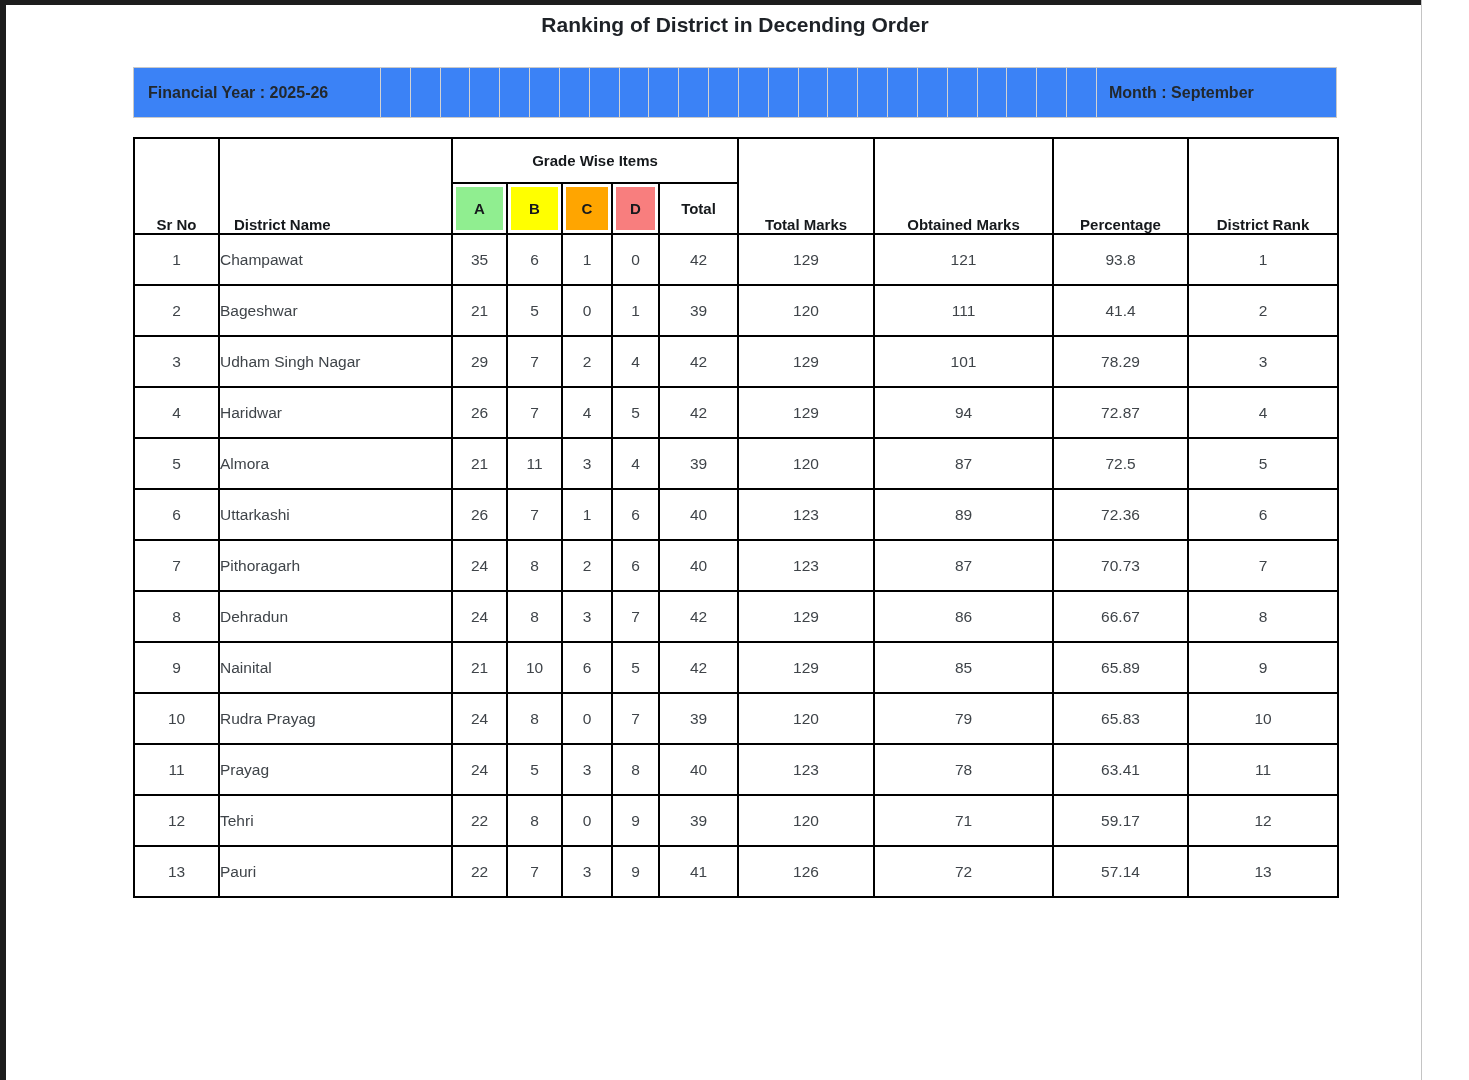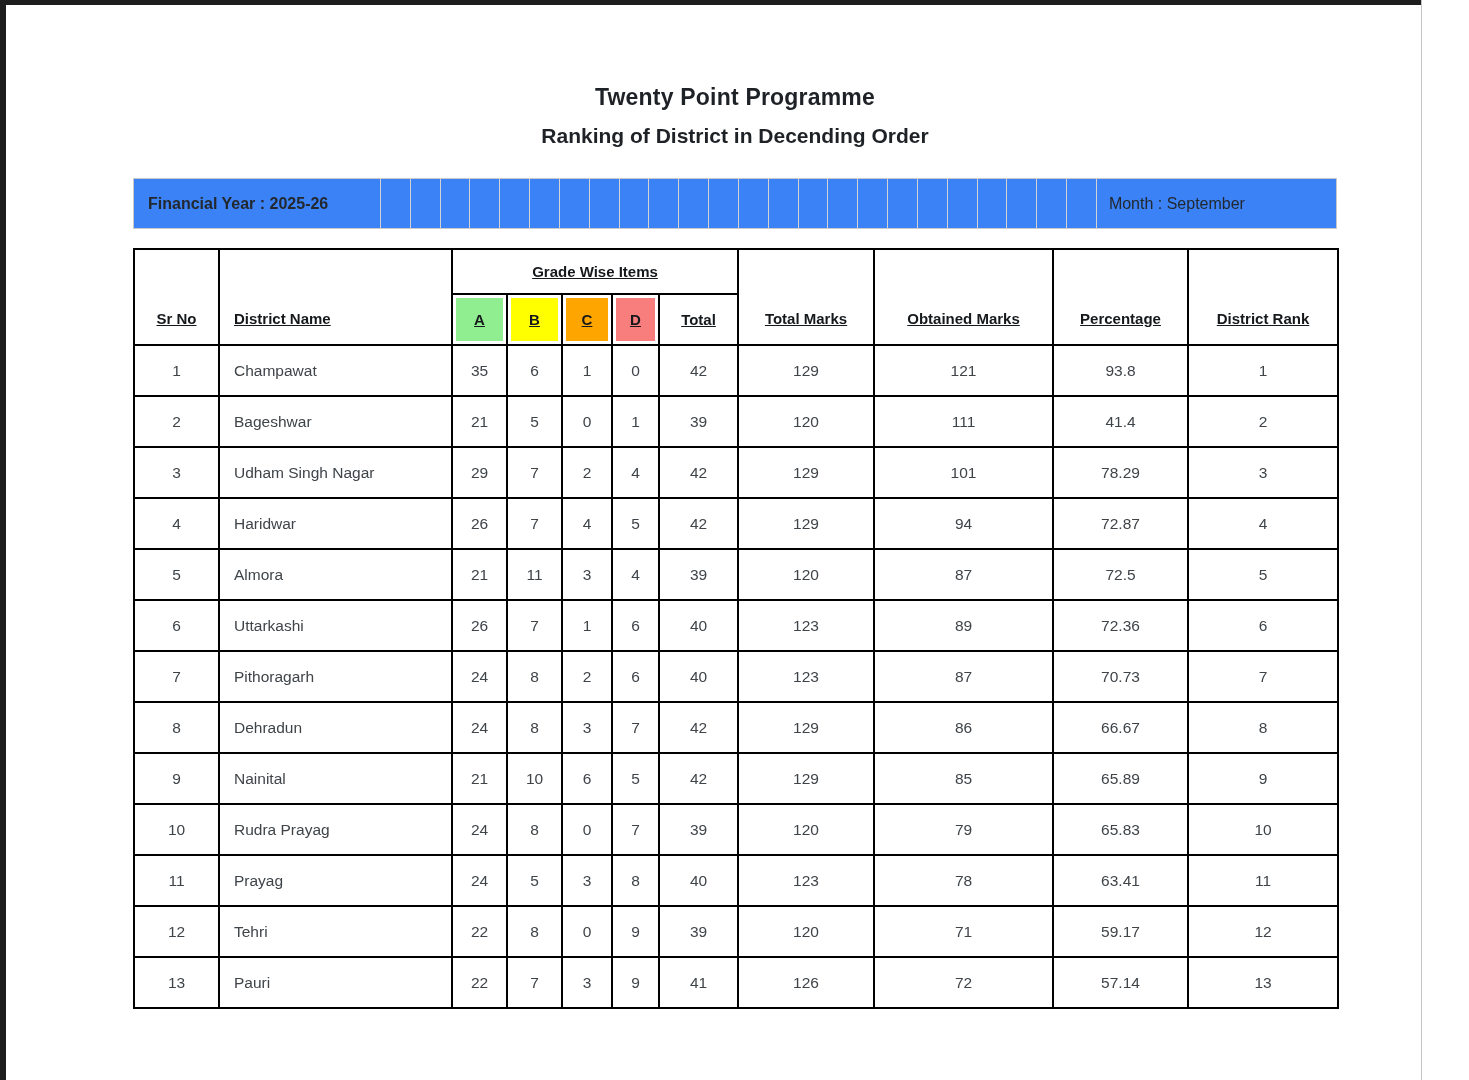--- a/index.html
+++ b/index.html
@@ -47,76 +47,74 @@
     width: 246px; flex: none;
     display: flex; align-items: center;
     padding-left: 14px;
     font-size: 16px; font-weight: bold; color: #22282e;
   }
   .meta-cell.filler { flex: 1; }
   .meta-cell.month {
     width: 240px; flex: none;
     display: flex; align-items: center;
     padding-left: 12px;
-    font-size: 16px; font-weight: normal; color: #22282e;
+    font-size: 16px; font-weight: bold; color: #22282e;
   }
 
   
   table.rank-table {
     margin-top: 19px;
     width: 1204px;
     border-collapse: collapse;
     table-layout: fixed;
   }
   .rank-table th, .rank-table td {
     border: 2px solid #000000;
     text-align: center;
     background: #ffffff;
   }
   .rank-table thead th {
     font-size: 15px;
     font-weight: bold;
     color: #16191c;
-    text-decoration: underline;
   }
   .rank-table thead tr.tier1 { height: 45px; }
   .rank-table thead tr.tier2 { height: 51px; }
   .rank-table thead th.span2 {
     vertical-align: bottom;
-    padding-bottom: 17px;
+    padding-bottom: 0;
   }
   .rank-table thead th.group-head { vertical-align: middle; }
   .rank-table thead th.grade-colored {
     padding: 3px;
     background-clip: content-box;
   }
   .rank-table tbody tr { height: 51px; }
   .rank-table tbody td {
     font-size: 15.5px;
     font-weight: normal;
     color: #3f4449;
     vertical-align: middle;
   }
   .rank-table tbody td.left {
     text-align: left;
-    padding-left: 14px;
+    padding-left: 0;
   }
   .rank-table th.left-head { text-align: left; padding-left: 14px; }
   .rank-table thead th.col-srno { text-align: center; }
 </style>
 </head>
 <body>
 
 <div class="edge-top"></div>
 <div class="edge-left"></div>
 <div class="edge-rline"></div>
 
 <div class="wrapper">
 
-  <h1 class="page-title">Twenty Point Programme</h1>
   <h2 class="page-subtitle">Ranking of District in Decending Order</h2>
 
   <div class="meta-bar">
     <div class="meta-cell fy">Financial Year : 2025-26</div>
     <div class="meta-cell filler"></div>
       <div class="meta-cell filler"></div>
       <div class="meta-cell filler"></div>
       <div class="meta-cell filler"></div>
       <div class="meta-cell filler"></div>
       <div class="meta-cell filler"></div>

